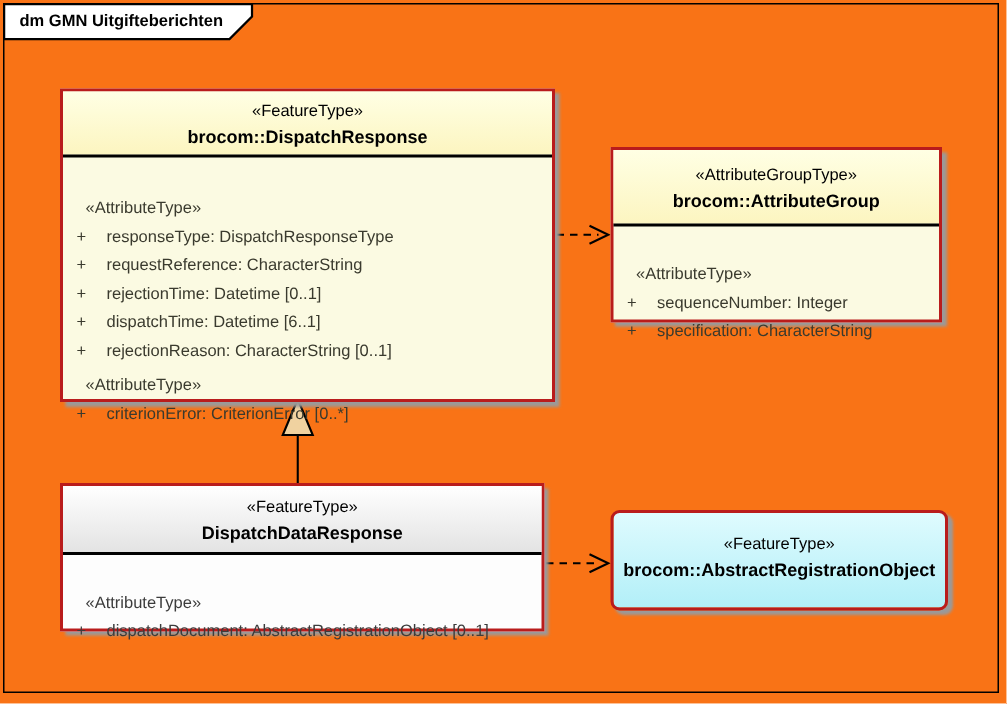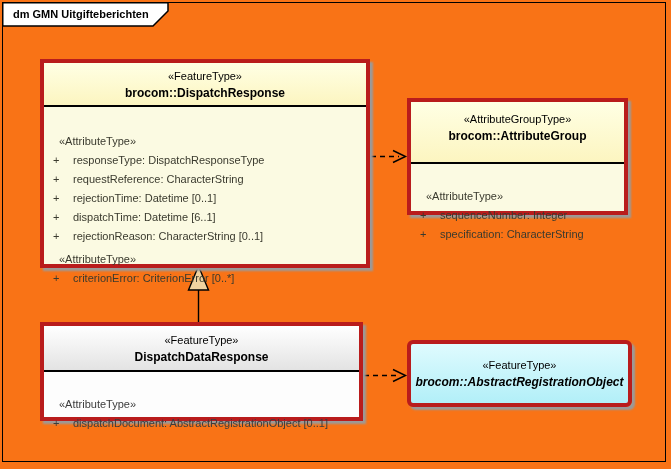--- a/index.html
+++ b/index.html
@@ -1,32 +1,32 @@
 <!DOCTYPE html>
 <html><head>
 <meta charset="utf-8">
 <style>
   html,body{margin:0;padding:0;background:#fff;}
   #canvas{position:relative;width:671px;height:469px;background:#f97316;overflow:hidden;
           font-family:"Liberation Sans",sans-serif;}
   .frame{position:absolute;left:2px;top:2px;width:662px;height:458px;border:1px solid #000;}
   .tab-svg{position:absolute;left:2px;top:2px;}
   .tab-title{position:absolute;left:13px;top:8px;font-size:11px;font-weight:bold;color:#000;white-space:nowrap;}
-  .uml-class{position:absolute;box-sizing:border-box;border:4px solid #b91c1c;
+  .uml-class{position:absolute;box-sizing:border-box;border:2px solid #b91c1c;
              box-shadow:3px 3px 2px #9a9a9a;font-size:11px;color:#3a3a2e;}
   .uml-class .hdr{box-sizing:border-box;border-bottom:2px solid #000;text-align:center;padding-top:5px;}
   .stereo{font-size:11px;color:#000;line-height:16px;}
   .cname{font-size:12px;font-weight:bold;color:#000;line-height:18px;white-space:nowrap;}
   .feature .hdr{background:linear-gradient(180deg,#ffffe4 0%,#fcf5c0 100%);}
   .feature{background:#fbfae2;}
   .plain .hdr{background:linear-gradient(180deg,#ffffff 0%,#e3e3e3 100%);}
   .plain{background:#fdfdfd;color:#3c3c3c;}
   .abstract-obj{background:linear-gradient(180deg,#dffbfe 0%,#b2eff8 100%);border-radius:6px;
                 text-align:center;padding-top:13px;box-sizing:border-box;}
-  .abstract-obj .cname{font-style:italic;}
+  .abstract-obj .cname{}
   .body{padding-top:6px;}
   .comp-label{margin-left:15px;line-height:19px;height:19px;white-space:nowrap;margin-top:19px;}
   .attr{display:flex;line-height:19px;height:19px;white-space:nowrap;}
   .attr .vis{width:20px;padding-left:9px;flex:0 0 auto;}
   .gap-top{margin-top:4px;}
   .conn{position:absolute;left:0;top:0;pointer-events:none;}
 </style>
 </head>
 <body>
 
@@ -83,21 +83,21 @@
       </div>
       <div class="comp-label gap-top">«AttributeType»</div>
       <div class="attr">
         <span class="vis">+</span>
         <span>criterionError: CriterionError [0..*]</span>
       </div>
     </div>
   </div>
 
   <div class="uml-class feature" style="left:407px;top:98px;width:221px;height:117px;">
-    <div class="hdr" style="height:62px;padding-top:9px;">
+    <div class="hdr" style="height:51px;padding-top:9px;">
       <div class="stereo">«AttributeGroupType»</div>
       <div class="cname">brocom::AttributeGroup</div>
     </div>
     <div class="body" style="padding-top:4px;">
       <div class="comp-label">«AttributeType»</div>
       <div class="attr">
         <span class="vis">+</span>
         <span>sequenceNumber: Integer</span>
       </div>
       <div class="attr">

